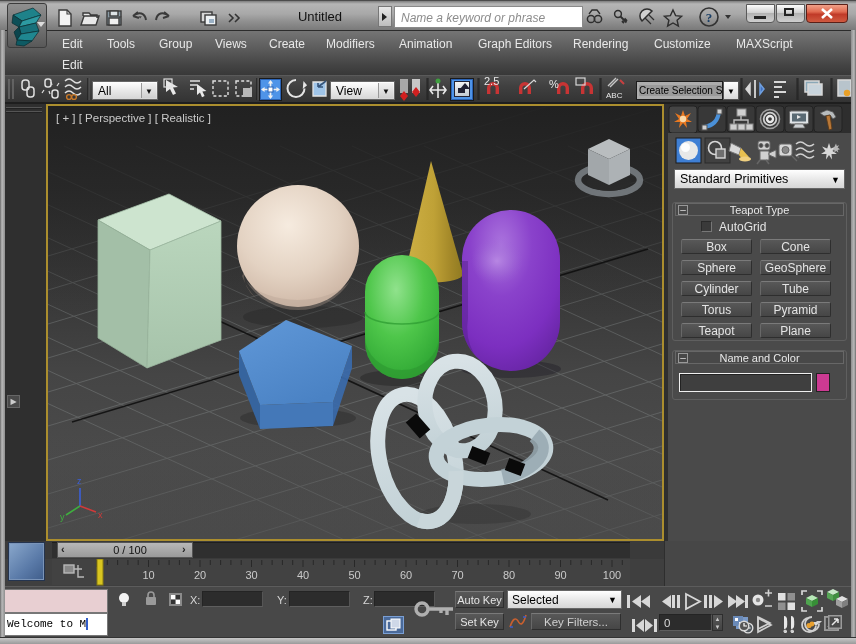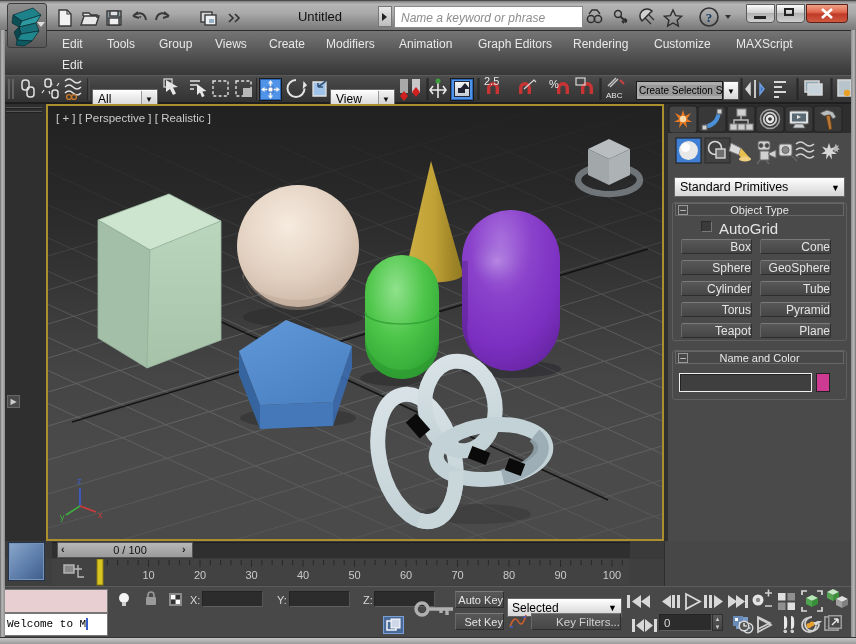--- a/index.html
+++ b/index.html
@@ -32,27 +32,27 @@
 #tsrow { left:0; top:541px; width:856px; height:18px; background:#3a3a3a; }
 #ruler { left:0; top:559px; width:856px; height:27px; background:#3f3f3f; }
 #statusbar { left:0; top:586px; width:856px; height:51px; background:#484848; border-top:1px solid #5c5c5c;}
 #bottomframe { left:0; top:637px; width:856px; height:7px;
   background:linear-gradient(180deg,#c8c8c8,#9a9a9a); border-top:1px solid #333; }
 #lframe { left:0; top:30px; width:5px; height:607px;
   background:linear-gradient(90deg,#6a6a6a,#b9b9b9 40%,#8e8e8e); }
 #rframe { left:851px; top:30px; width:5px; height:607px;
   background:linear-gradient(90deg,#8e8e8e,#b9b9b9 60%,#6a6a6a); }
 .combo { position:absolute; background:linear-gradient(180deg,#ffffff,#e9e9e9 50%,#d6d6d6);
-  border:1px solid #666; color:#000;margin-top:8px; }
+  border:1px solid #666; color:#000; }
 .carrow { position:absolute; right:1px; top:1px; bottom:1px; width:15px;
   background:linear-gradient(180deg,#f2f2f2,#cfcfcf); border-left:1px solid #999;
   font-size:8px; color:#111; text-align:center; line-height:17px; }
 .pbtn { position:absolute; background:linear-gradient(180deg,#585858,#464646);
   border:1px solid #2e2e2e; border-top-color:#7a7a7a; border-left-color:#686868;
-  color:#e4e4e4; font-size:12px; text-align:right; border-radius:2px; }
+  color:#e4e4e4; font-size:12px; text-align:center; border-radius:2px; }
 .dfield { position:absolute; background:#2c2c2c; border:1px solid #242424;
   border-bottom-color:#5e5e5e; border-right-color:#555; }
 .slabel { position:absolute; color:#d6d6d6; font-size:11px; }
 </style>
 </head>
 <body>
 <div id="win">
   <div id="titlebar" class="abs">
 
     <svg class="abs" style="left:56px;top:7px" width="190" height="20" viewBox="0 0 190 20">
@@ -446,24 +446,24 @@
           <path d="M0,-8 L1.8,-2.5 7,-4.5 3.5,0 8,3 2.5,3 3,8.5 0,4 -3,8.5 -2.5,3 -8,3 -3.5,0 -7,-4.5 -1.8,-2.5 z" fill="#d8d8d8"></path>
           <path d="M5,-8 l1,3 3,-1 -2,3 3,2 -3,1 1,3 -3,-2 -2,3 0,-4 -3,1 2,-3 z" fill="#b8b8b8" transform="translate(3,-1) scale(0.8)"></path>
         </g>
       </svg>
       <div class="combo" style="left:6px;top:65px;width:171px;height:20px;font-size:12.5px">
           <span style="position:absolute;left:5px;top:2px">Standard Primitives</span>
           <div class="carrow" style="line-height:19px;background:none;border:none;color:#000;font-size:9px">▼</div>
         </div>
 
       <div class="abs" style="left:4px;top:98px;width:175px;height:139px;border:1px solid #5f5f5f;border-radius:3px"></div>
-      <div class="abs" style="left:7px;top:99px;width:169px;height:13px;background:#484848;border:1px solid #676767;color:#e8e8e8;font-size:11px;text-align:center;line-height:13px">Object Type</div>
+      <div class="abs" style="left:7px;top:99px;width:169px;height:13px;background:#484848;border:1px solid #676767;color:#e8e8e8;font-size:11px;text-align:center;line-height:13px">Teapot Type</div>
       <div class="abs" style="left:10px;top:101px;width:10px;height:10px;border:1px solid #999;color:#ddd;font-size:10px;line-height:8px;text-align:center">–</div>
       <div class="abs" style="left:33px;top:117px;width:11px;height:11px;background:#3a3a3a;border:1px solid #2a2a2a;border-bottom-color:#777;border-right-color:#777"></div>
-      <div class="abs" style="left:51px;top:116px;color:#e4e4e4;font-size:15px">AutoGrid</div>
+      <div class="abs" style="left:51px;top:116px;color:#e4e4e4;font-size:12px">AutoGrid</div>
       <div class="pbtn" style="left:13px;top:135px;width:71px;height:15px;line-height:14px">Box</div>
       <div class="pbtn" style="left:92px;top:135px;width:71px;height:15px;line-height:14px">Cone</div>
       <div class="pbtn" style="left:13px;top:156px;width:71px;height:15px;line-height:14px">Sphere</div>
       <div class="pbtn" style="left:92px;top:156px;width:71px;height:15px;line-height:14px">GeoSphere</div>
       <div class="pbtn" style="left:13px;top:177px;width:71px;height:15px;line-height:14px">Cylinder</div>
       <div class="pbtn" style="left:92px;top:177px;width:71px;height:15px;line-height:14px">Tube</div>
       <div class="pbtn" style="left:13px;top:198px;width:71px;height:15px;line-height:14px">Torus</div>
       <div class="pbtn" style="left:92px;top:198px;width:71px;height:15px;line-height:14px">Pyramid</div>
       <div class="pbtn" style="left:13px;top:219px;width:71px;height:15px;line-height:14px">Teapot</div>
       <div class="pbtn" style="left:92px;top:219px;width:71px;height:15px;line-height:14px">Plane</div>

